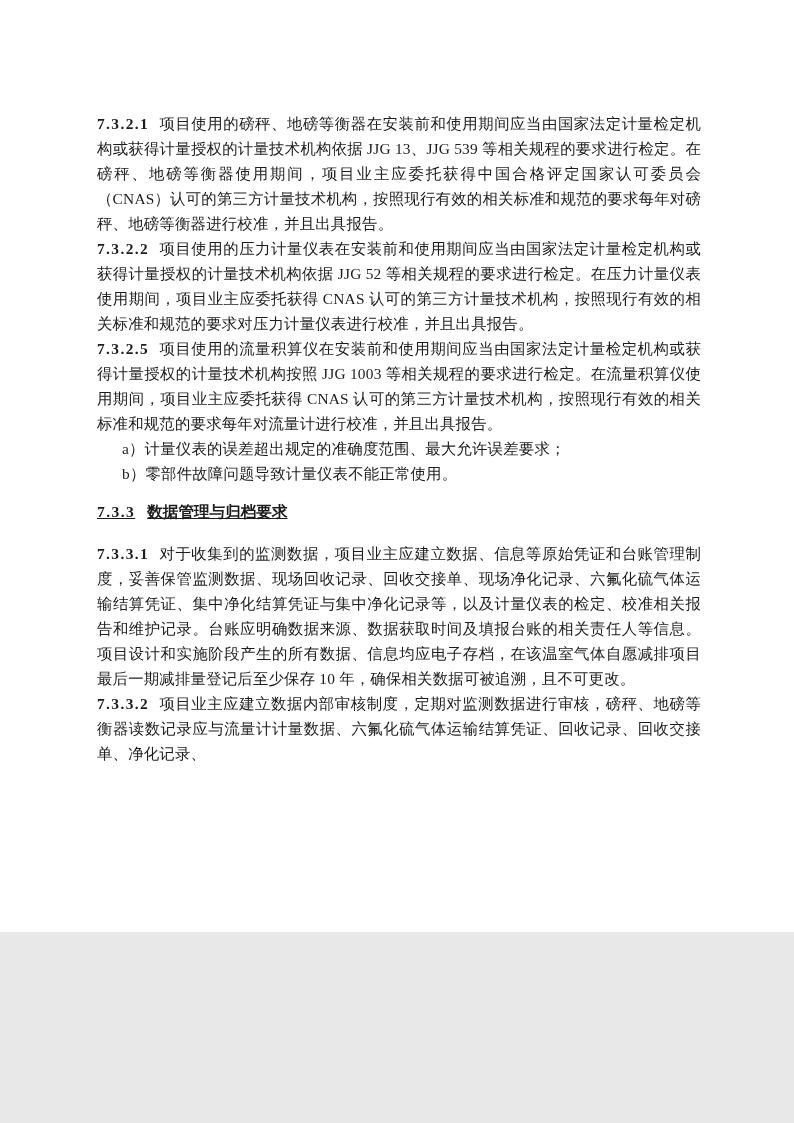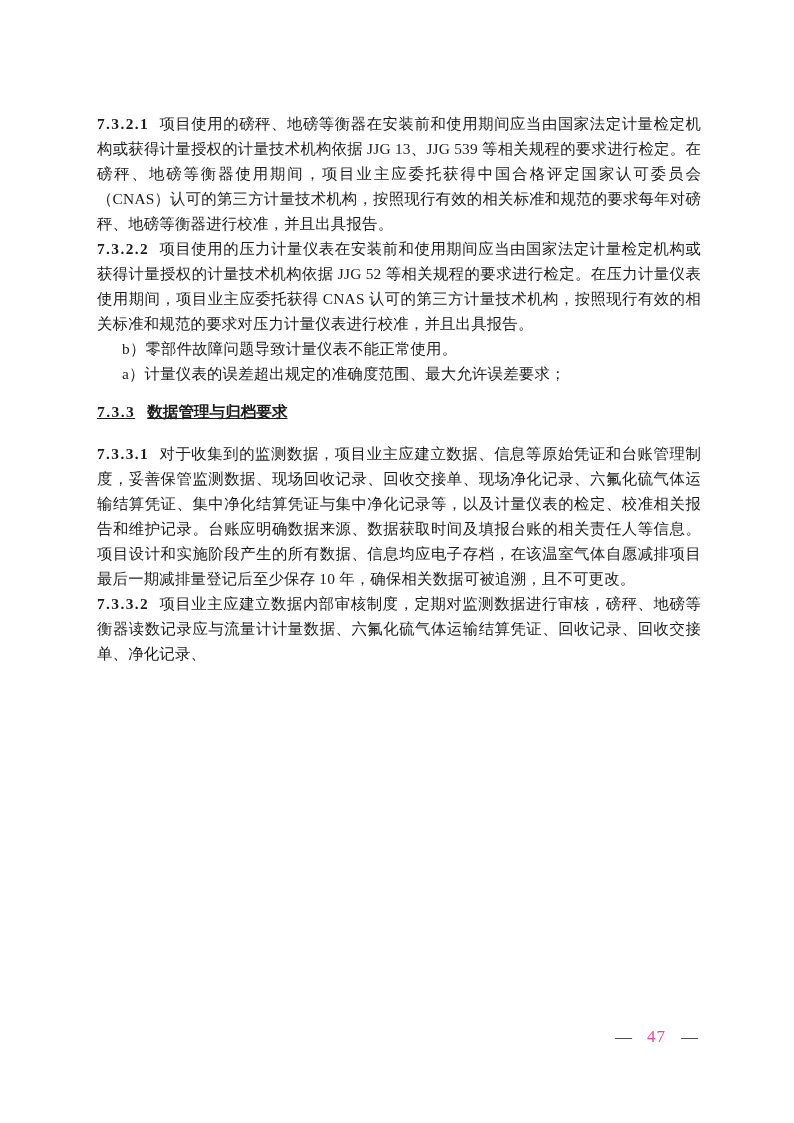--- a/index.html
+++ b/index.html
@@ -1,20 +1,20 @@
 <!DOCTYPE html>
 <html><head>
 <meta charset="utf-8">
 <style>
   * { margin: 0; padding: 0; box-sizing: border-box; }
   html, body { background: #e8e8e8; }
   .page {
     position: relative;
     width: 794px;
-    height: 1123px;
+    height: 932px;
     background: #ffffff;
     margin: 0 auto;
     overflow: hidden;
     font-family: "Liberation Serif", "DejaVu Serif", serif;
     color: #1c1c1c;
   }
   .content {
     position: absolute;
     left: 97px;
     top: 111px;
@@ -69,24 +69,25 @@
 
 <div class="page">
   <div class="content">
 
     <p class="clause"><span class="clause-num">7.3.2.1</span><span>项目使用的磅秤、地磅等衡器在安装前和使用期间应当由国家法定计量检定机构或获得计量授权的计量技术机构依据 JJG 13、JJG 539 等相关规程的要求进行检定。在磅秤、地磅等衡器使用期间，项目业主应委托获得中国合格评定国家认可委员会（CNAS）认可的第三方计量技术机构，按照现行有效的相关标准和规范的要求每年对磅秤、地磅等衡器进行校准，并且出具报告。</span></p>
 
     <p class="clause"><span class="clause-num">7.3.2.2</span><span>项目使用的压力计量仪表在安装前和使用期间应当由国家法定计量检定机构或获得计量授权的计量技术机构依据 JJG 52 等相关规程的要求进行检定。在压力计量仪表使用期间，项目业主应委托获得 CNAS 认可的第三方计量技术机构，按照现行有效的相关标准和规范的要求对压力计量仪表进行校准，并且出具报告。</span></p>
 
 
 
+    <p class="clause"><span class="clause-num">7.3.2.5</span><span>项目使用的流量积算仪在安装前和使用期间应当由国家法定计量检定机构或获得计量授权的计量技术机构按照 JJG 1003 等相关规程的要求进行检定。在流量积算仪使用期间，项目业主应委托获得 CNAS 认可的第三方计量技术机构，按照现行有效的相关标准和规范的要求每年对流量计进行校准，并且出具报告。</span></p>
 
 
+    <p class="list-item">a）计量仪表的误差超出规定的准确度范围、最大允许误差要求；</p>
     <p class="list-item">b）零部件故障问题导致计量仪表不能正常使用。</p>
-    <p class="list-item">a）计量仪表的误差超出规定的准确度范围、最大允许误差要求；</p>
 
     <div class="section-heading"><span class="sec-num">7.3.3</span><span>数据管理与归档要求</span></div>
 
     <p class="clause"><span class="clause-num">7.3.3.1</span><span>对于收集到的监测数据，项目业主应建立数据、信息等原始凭证和台账管理制度，妥善保管监测数据、现场回收记录、回收交接单、现场净化记录、六氟化硫气体运输结算凭证、集中净化结算凭证与集中净化记录等，以及计量仪表的检定、校准相关报告和维护记录。台账应明确数据来源、数据获取时间及填报台账的相关责任人等信息。项目设计和实施阶段产生的所有数据、信息均应电子存档，在该温室气体自愿减排项目最后一期减排量登记后至少保存 10 年，确保相关数据可被追溯，且不可更改。</span></p>
 
     <p class="clause"><span class="clause-num">7.3.3.2</span><span>项目业主应建立数据内部审核制度，定期对监测数据进行审核，磅秤、地磅等衡器读数记录应与流量计计量数据、六氟化硫气体运输结算凭证、回收记录、回收交接单、净化记录、</span></p>
 
   </div>
 
   <div class="page-number">

